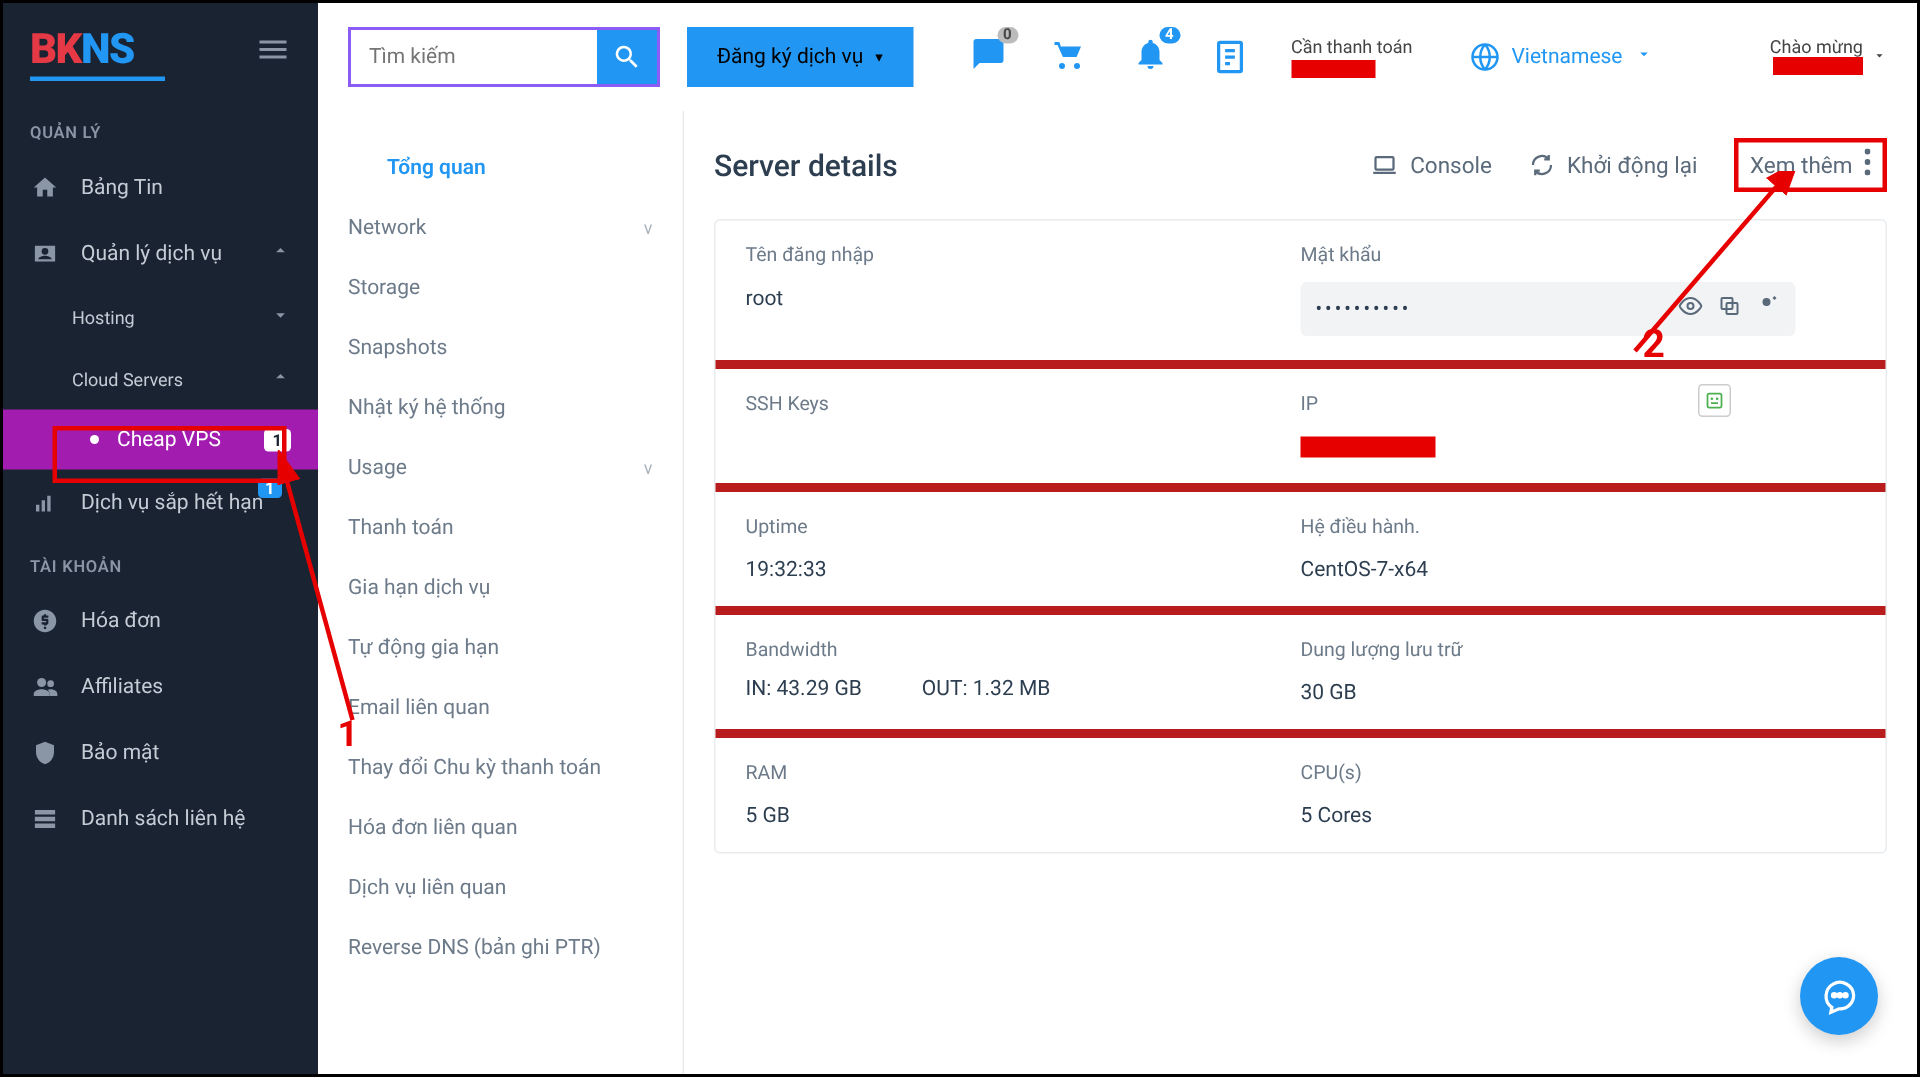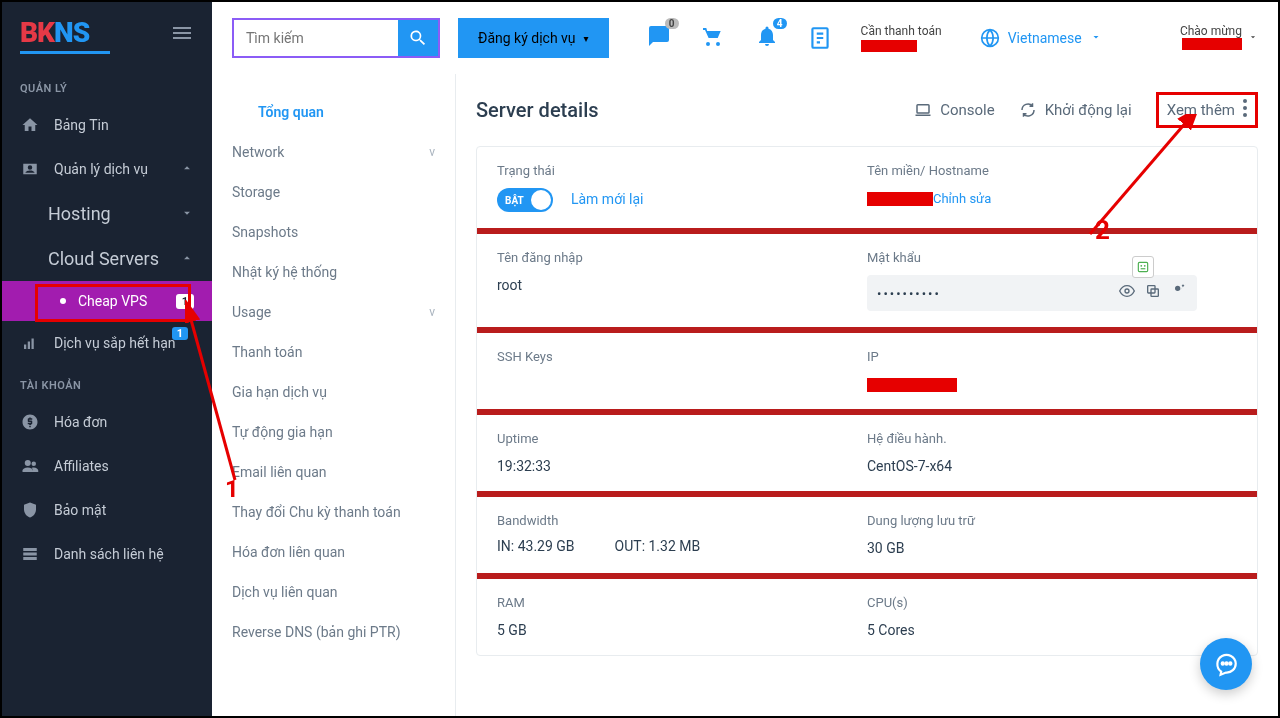--- a/index.html
+++ b/index.html
@@ -12,21 +12,21 @@
 .logo .ns { color: #2196F3; }
 .logo-underline { width: 90px; height: 3px; background: #2196F3; margin-top: 2px; }
 .hamburger { margin-left: auto; cursor: pointer; color: #8a95a5; }
 .hamburger svg { width: 24px; height: 24px; }
 .section-label { font-size: 11px; color: #8a95a5; padding: 14px 18px 8px; font-weight: 600; letter-spacing: 0.5px; }
 .nav-item { display: flex; align-items: center; padding: 12px 18px; font-size: 14px; color: #c5ccd6; cursor: pointer; position: relative; }
 .nav-item .nav-icon { width: 20px; height: 20px; margin-right: 14px; display: inline-flex; align-items: center; justify-content: center; color: #8a95a5; }
 .nav-item .nav-icon svg { width: 18px; height: 18px; }
 .nav-item .chev { margin-left: auto; color: #8a95a5; }
 .nav-item .chev svg { width: 14px; height: 14px; }
-.nav-sub { padding-left: 46px; font-size: 18px; }
+.nav-sub { padding-left: 46px; font-size: 12px; }
 .nav-item.active { background: #a21caf; color: #fff; }
 .nav-item.active .bullet { width: 6px; height: 6px; border-radius: 50%; background: #fff; margin-right: 12px; }
 .nav-item .badge { background: #fff; color: #1a2332; border-radius: 3px; font-size: 11px; font-weight: 700; padding: 1px 6px; margin-left: auto; }
 .nav-item .badge-blue { position: absolute; right: 24px; top: 6px; background: #2196F3; color: #fff; border-radius: 3px; font-size: 11px; font-weight: 700; padding: 0 5px; }
 .redbox-1 { border: 3px solid #e60000; position: absolute; left: 35px; top: 284px; width: 156px; height: 38px; z-index: 50; }
 .annotation-1 { position: absolute; left: 225px; top: 475px; font-size: 24px; font-weight: 700; color: #e60000; z-index: 51; }
 .arrow-1 { position: absolute; left: 185px; top: 300px; width: 60px; height: 190px; z-index: 50; }
 .main { flex: 1; display: flex; background: #fff; }
 .subnav { width: 244px; border-right: 1px solid #e8ecef; padding-top: 18px; }
 .subnav-item { padding: 12px 20px; font-size: 14px; color: #6c7a89; cursor: pointer; display: flex; align-items: center; }
@@ -333,34 +333,20 @@
                       <circle cx="2" cy="9" r="2"></circle>
                       <circle cx="2" cy="16" r="2"></circle>
                     </svg></span>
               </div>
             </div>
           </div>
 
           <div class="panel">
             <div class="row">
               <div class="col">
-                <span class="label">Trạng thái</span>
-                <span class="toggle">
-                  <span class="on-label">BẬT</span>
-                  <span class="knob"></span>
-                </span>
-                <span class="refresh-link">Làm mới lại</span>
-              </div>
-              <div class="col">
-                <span class="label">Tên miền/ Hostname</span>
-                <span class="value"><span class="redbar-inline" style="width:66px;"></span><span class="edit-link">Chỉnh sửa</span></span>
-              </div>
-            </div>
-            <div class="row">
-              <div class="col">
                 <span class="label">Tên đăng nhập</span>
                 <span class="value">root</span>
               </div>
               <div class="col">
                 <span class="label">Mật khẩu</span>
                 <div class="pwd-field">
                   <span class="pwd-dots">••••••••••</span>
                   <span class="picon"><svg viewBox="0 0 24 24" fill="none" stroke="currentColor" stroke-width="2">
                         <path d="M1 12s4-8 11-8 11 8 11 8-4 8-11 8S1 12 1 12z"></path>
                         <circle cx="12" cy="12" r="3"></circle>

